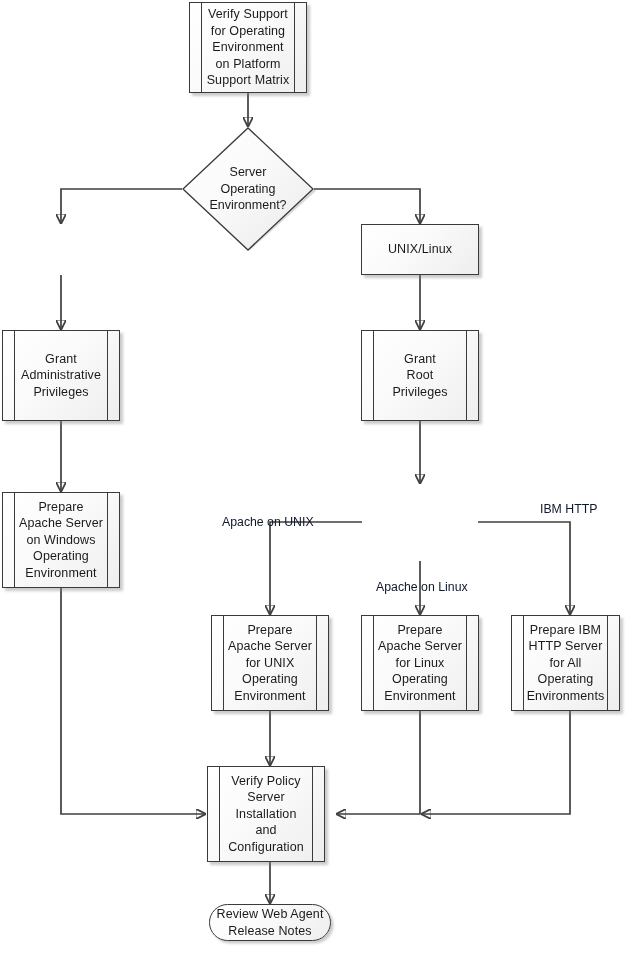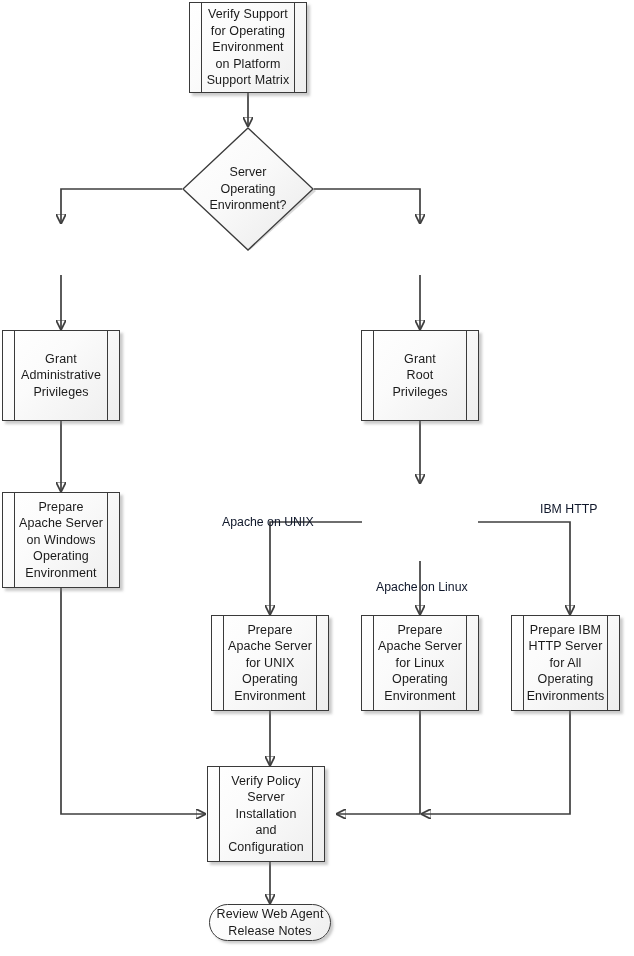--- a/index.html
+++ b/index.html
@@ -163,20 +163,23 @@
           <stop offset="100%" stop-color="#e9e9e9"></stop>
         </linearGradient>
       </defs>
       <polygon points="70,6 136,65 70,124 4,65" fill="rgba(140,140,140,0.33)" stroke="none"></polygon>
       <polygon points="68,2 133,63 68,124 3,63" fill="url(#dg1)" stroke="#3a3a3a" stroke-width="1.3"></polygon>
     </svg>
     <span class="dlabel">Server<br>Operating<br>Environment?</span>
   </div>
 
 
+  <div class="node proc" style="left:361px; top:224px; width:118px; height:51px;">
+    <span class="txt">UNIX/Linux</span>
+  </div>
 
   <div class="node proc predef" style="left:2px; top:330px; width:118px; height:91px;">
     <span class="txt">Grant<br>Administrative<br>Privileges</span>
   </div>
 
   <div class="node proc predef" style="left:361px; top:330px; width:118px; height:91px;">
     <span class="txt">Grant<br>Root<br>Privileges</span>
   </div>
 
   <div class="node proc predef" style="left:2px; top:492px; width:118px; height:96px;">

